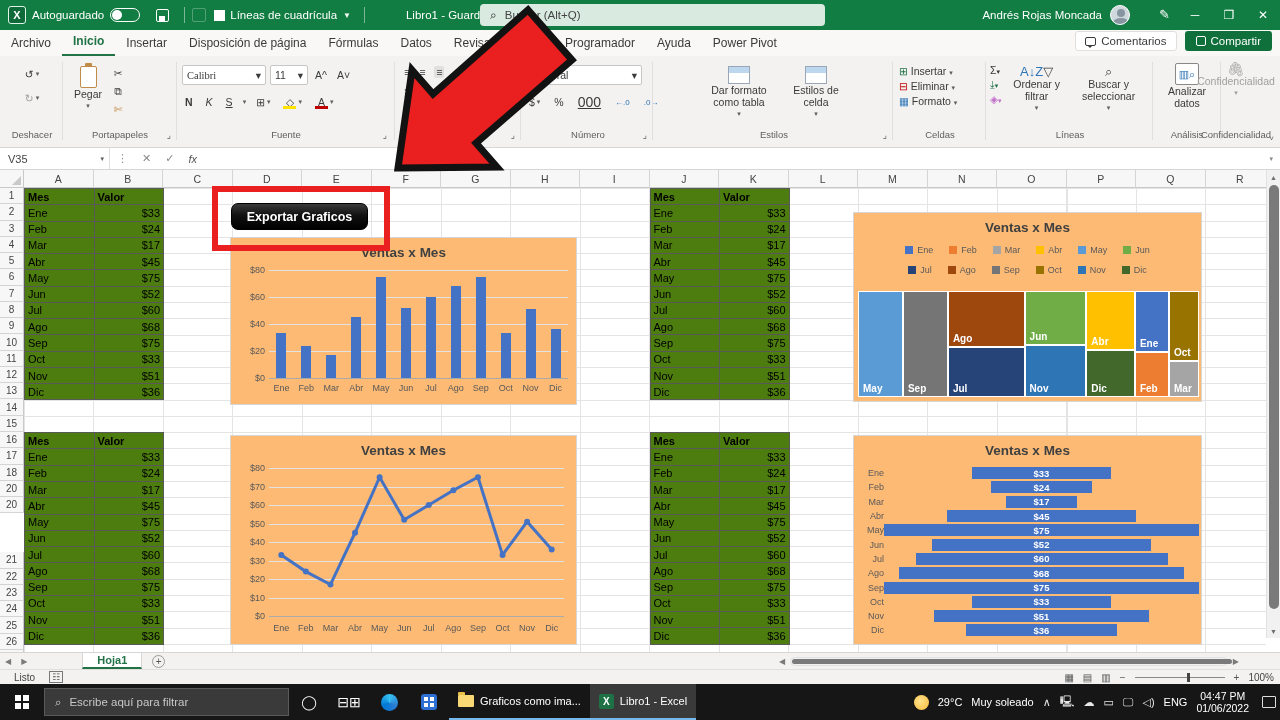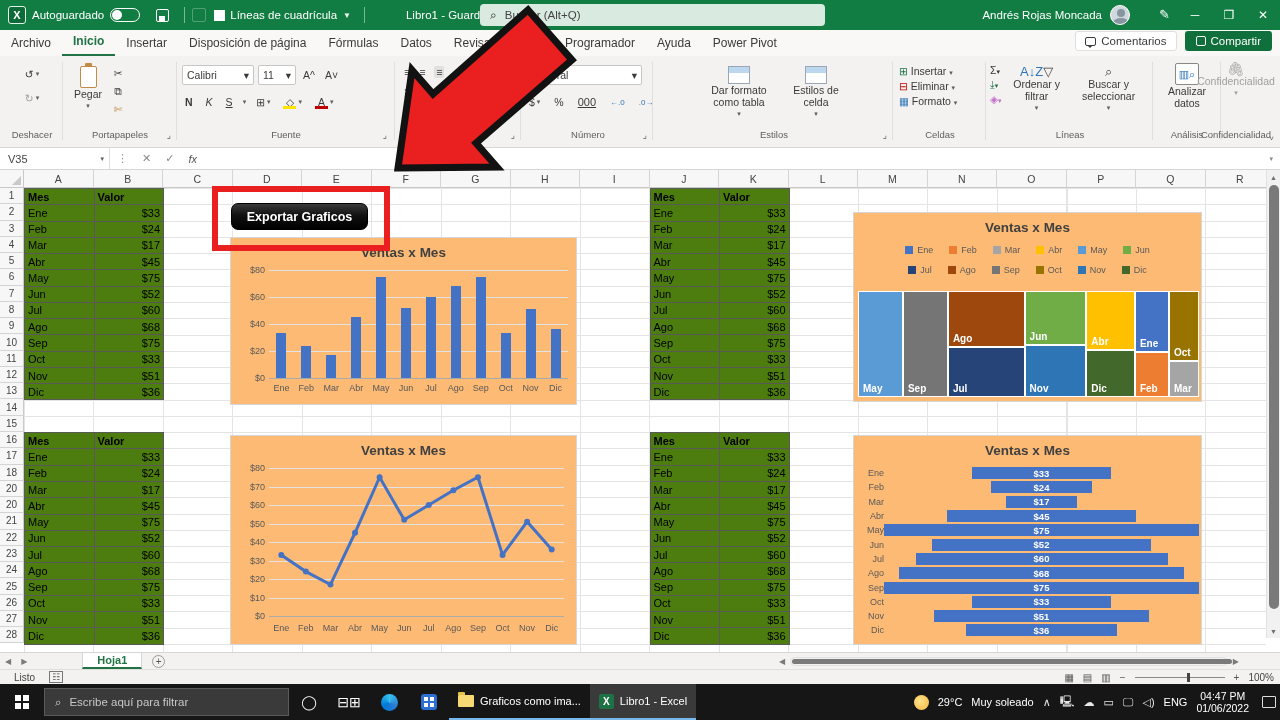--- a/index.html
+++ b/index.html
@@ -225,21 +225,21 @@
         <span class="icon-sq" style="color:#C08B47;">✄</span>
       </div>
     </div>
     <div class="glabel">Portapapeles</div>
     <span class="launcher">⌟</span>
   </div>
   <div class="gsep" style="left:176px;"></div>
 
   <div class="rgroup" style="left:182px; width:208px;">
     <div style="display:flex;gap:4px;padding-top:5px;">
-      <div class="combo" style="width:72px;">
+      <div class="combo" style="width:84px;font-family:Liberation Serif, serif;">
           <span>Calibri</span>
           <span class="dd">▾</span>
         </div>
       <div class="combo" style="width:38px;">
           <span>11</span>
           <span class="dd">▾</span>
         </div>
       <span class="mini">A^</span>
       <span class="mini">A˅</span>
     </div>
@@ -283,21 +283,21 @@
     <div class="combo" style="width:116px;margin-top:5px;">
         <span>General</span>
         <span class="dd">▾</span>
       </div>
     <div style="display:flex;gap:8px;padding-top:7px;align-items:center;">
       <span class="mini">
           <span>$</span>
           <span class="dd">▾</span>
         </span>
       <span class="mini">%</span>
-      <span class="mini" style="font-size:11px;text-decoration:underline;">000</span>
+      <span class="mini" style="font-size:14px;text-decoration:underline;">000</span>
       <span class="mini" style="font-size:8px;color:#2E75B6;">←.0</span>
       <span class="mini" style="font-size:8px;color:#2E75B6;">.0→</span>
     </div>
     <div class="glabel">Número</div>
     <span class="launcher">⌟</span>
   </div>
   <div class="gsep" style="left:652px;"></div>
 
   <div class="rgroup" style="left:658px; width:232px;">
     <div style="display:flex;gap:6px;padding-top:3px;justify-content:center;">
@@ -419,21 +419,21 @@
       <div class="rowh" style="height: 16.28px;">11</div>
       <div class="rowh" style="height: 16.28px;">12</div>
       <div class="rowh" style="height: 16.28px;">13</div>
       <div class="rowh" style="height: 16.28px;">14</div>
       <div class="rowh" style="height: 16.28px;">15</div>
       <div class="rowh" style="height: 16.28px;">16</div>
       <div class="rowh" style="height: 16.28px;">17</div>
       <div class="rowh" style="height: 16.28px;">18</div>
       <div class="rowh" style="height: 16.28px;">20</div>
       <div class="rowh" style="height: 16.28px;">20</div>
-      <div class="rowh" style="height: 16.28px;">21</div>
+      <div class="rowh" style="height: 16.28px; margin-top: 39px;">21</div>
       <div class="rowh" style="height: 16.28px;">22</div>
       <div class="rowh" style="height: 16.28px;">23</div>
       <div class="rowh" style="height: 16.28px;">24</div>
       <div class="rowh" style="height: 16.28px;">25</div>
       <div class="rowh" style="height: 16.28px;">26</div>
       <div class="rowh" style="height: 16.28px;">27</div>
       <div class="rowh" style="height: 16.28px;">28</div>
     </div>
   <div id="tables-layer">
       <div class="xtable" style="left: 24px; top: 18px;">

